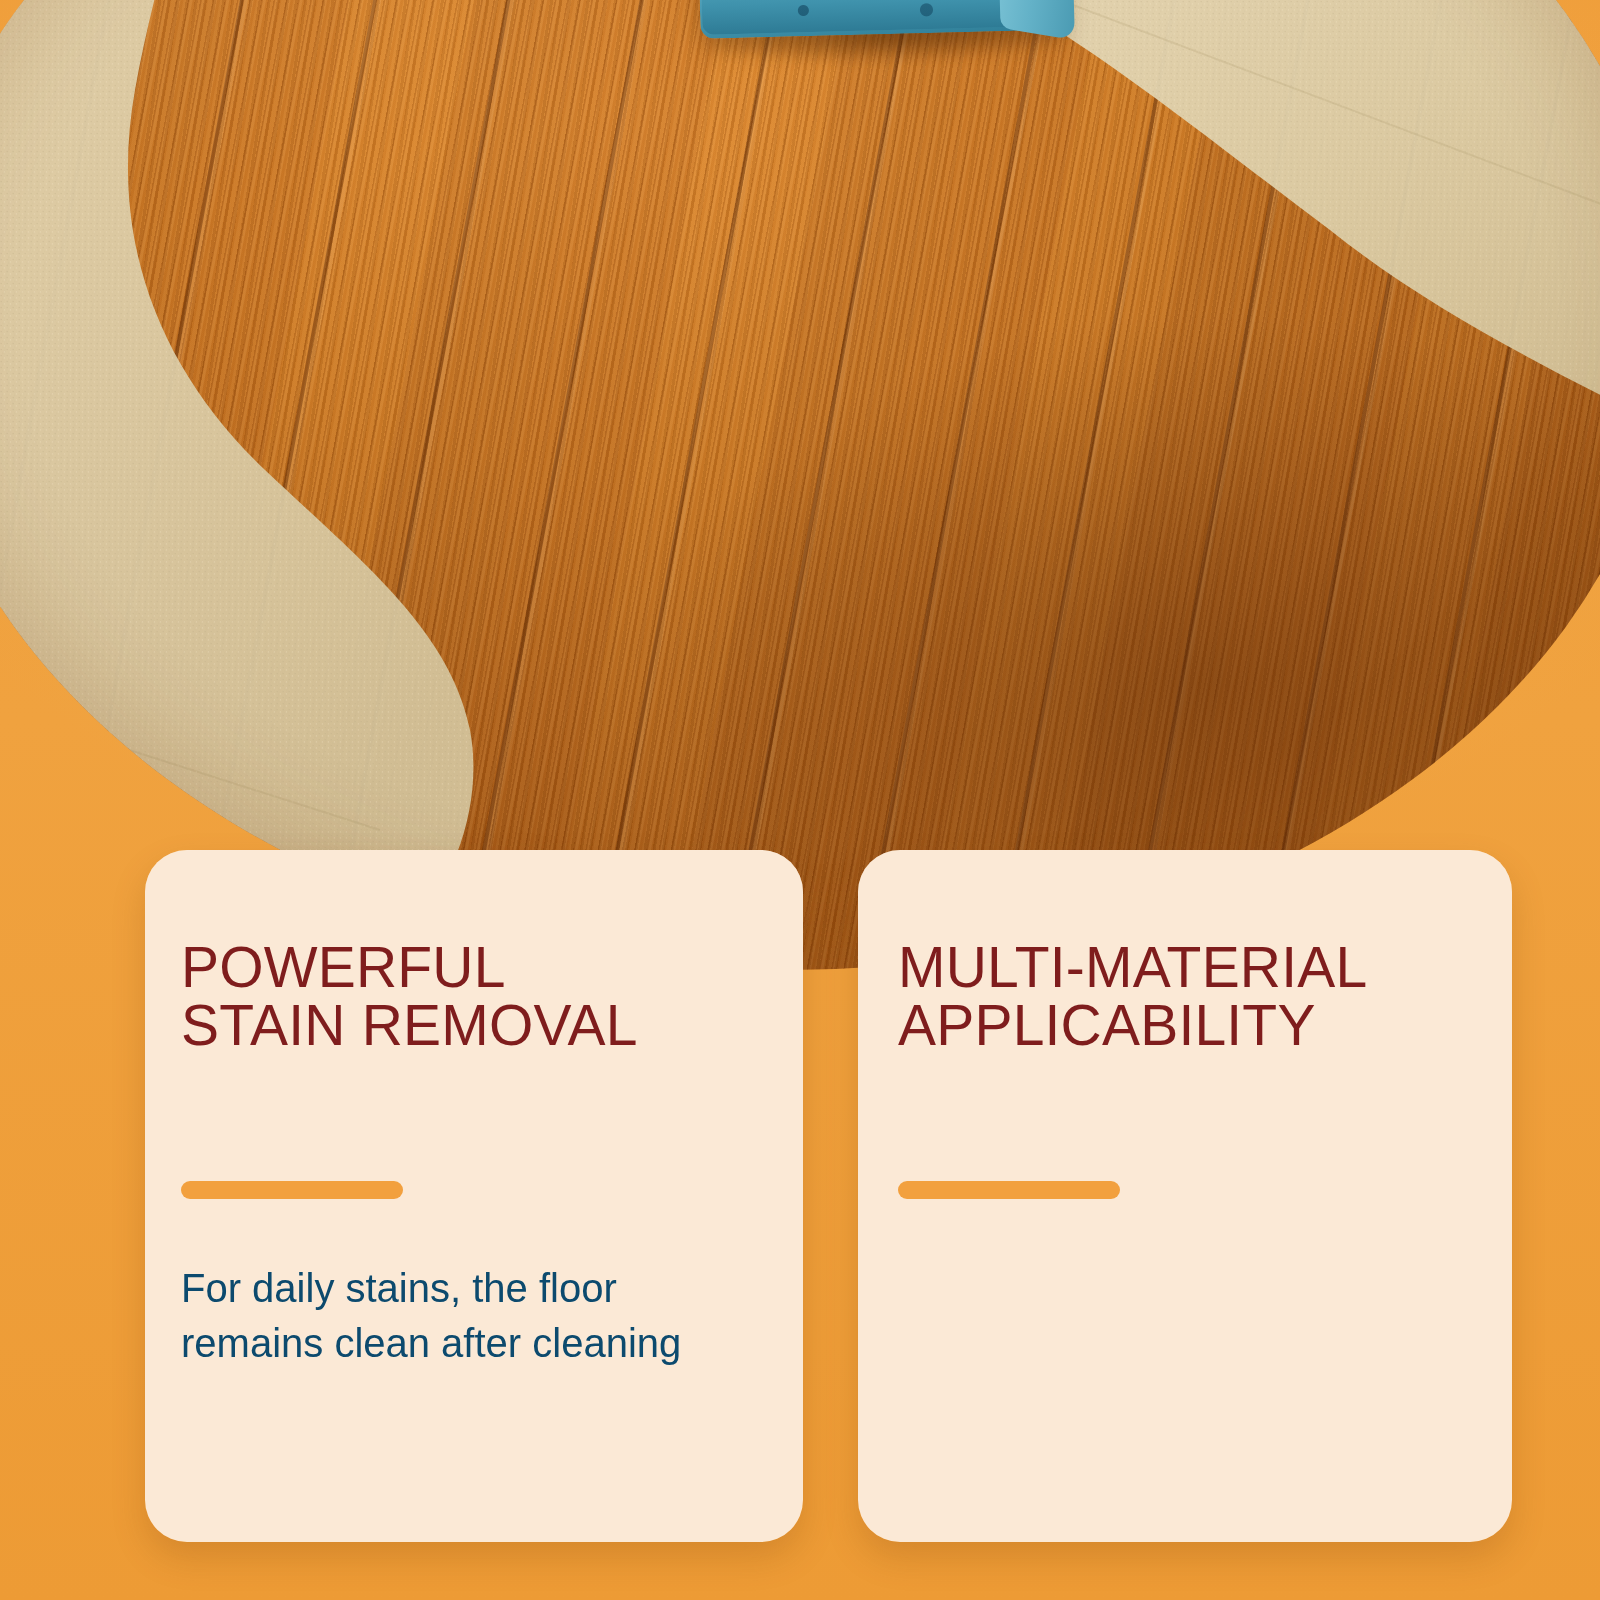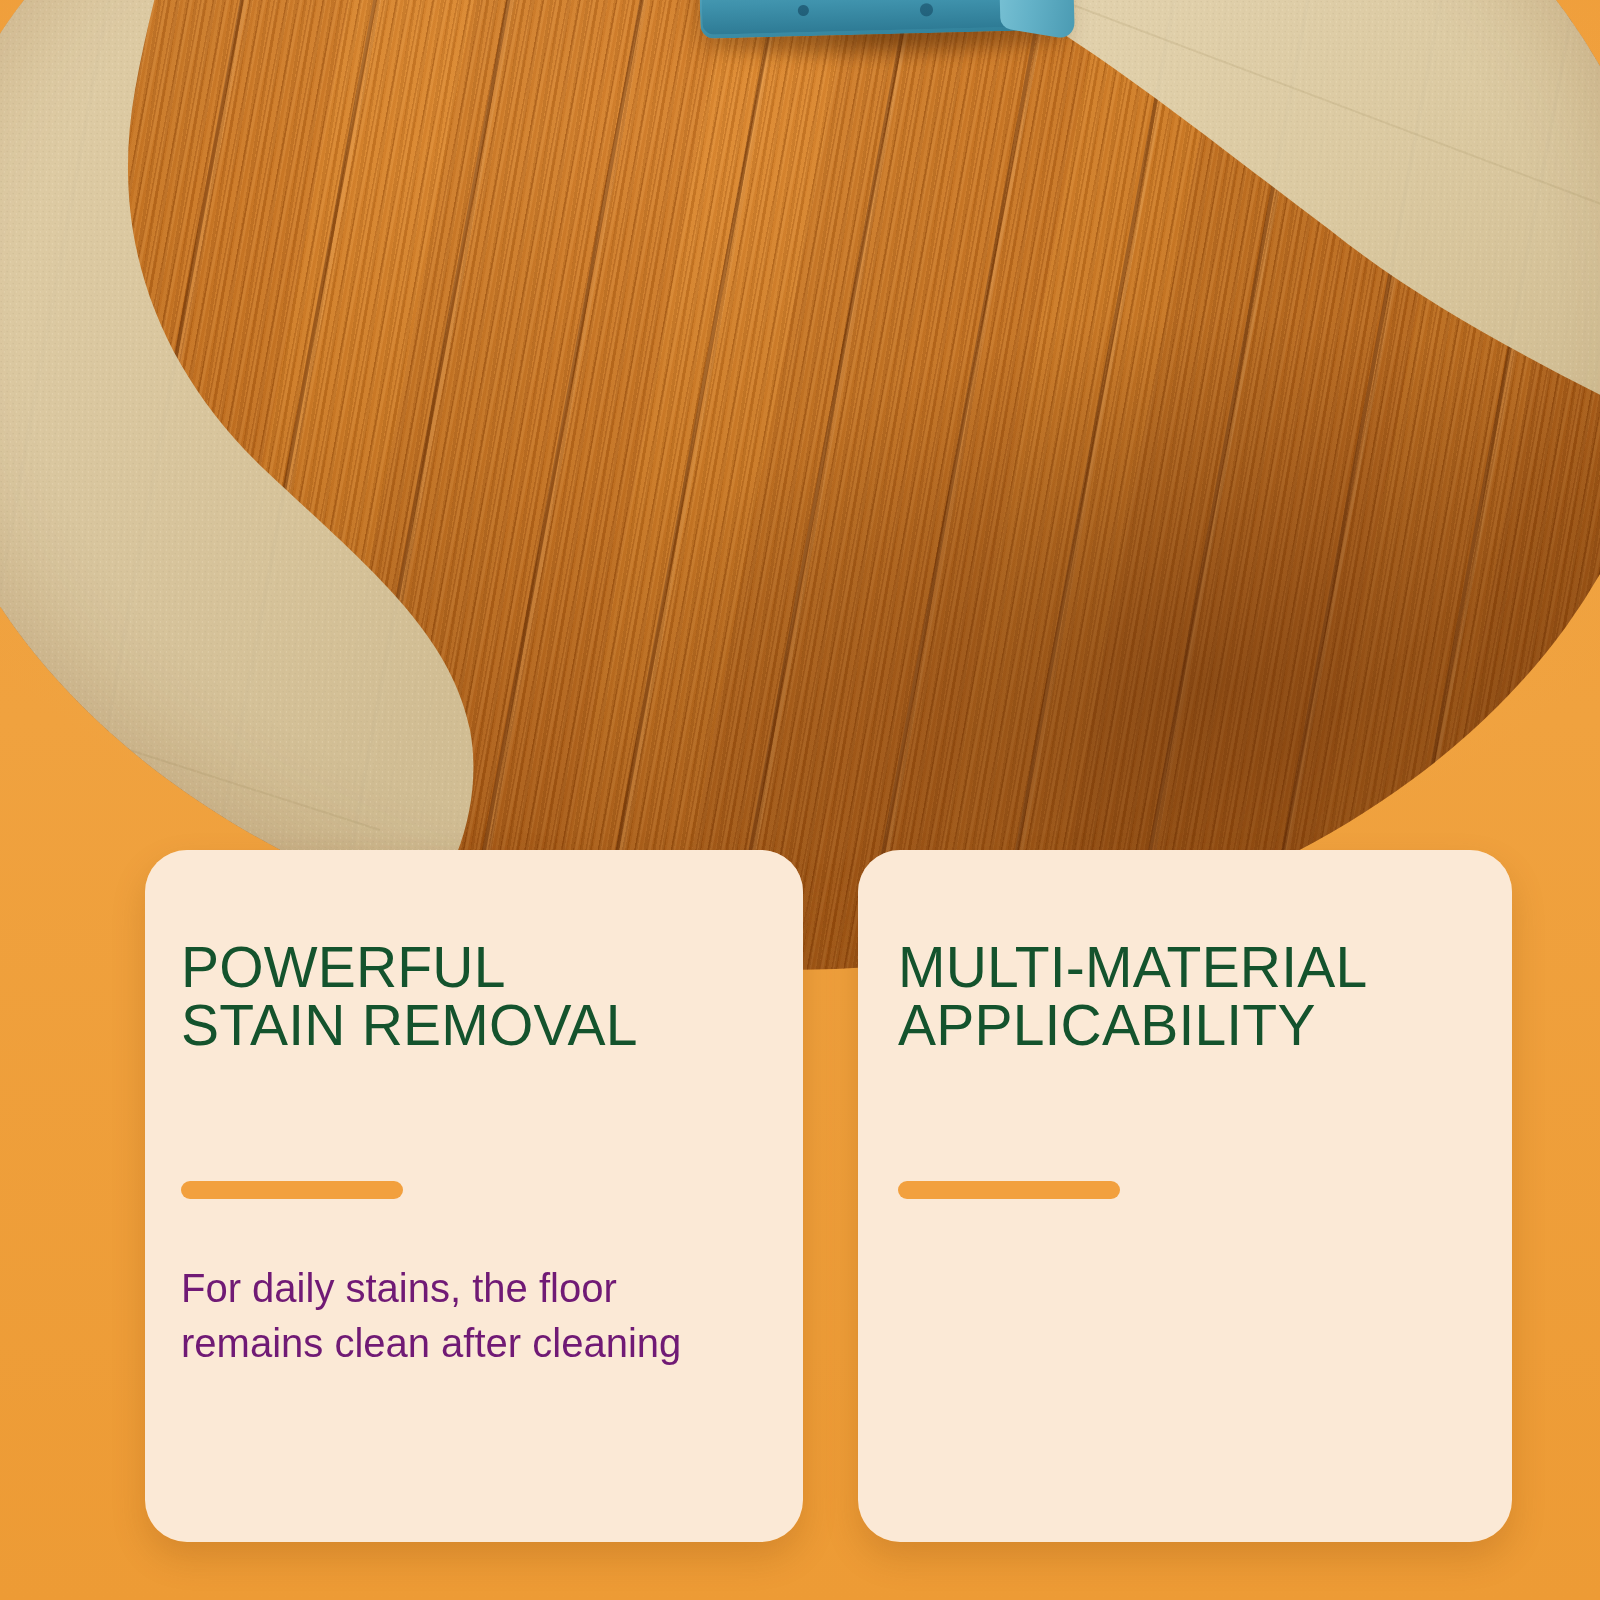--- a/index.html
+++ b/index.html
@@ -232,38 +232,38 @@
     position: relative;
     z-index: 3;
     width: 100%;
   }
 
   .card-title {
     font-size: 57px;
     line-height: 1.02;
     font-weight: 400;
     letter-spacing: 0.2px;
-    color: #14532d;
+    color: #7f1d1d;
     white-space: pre-line;
   }
 
   .accent-bar {
     margin-top: 127px;
     width: 222px;
     height: 18px;
     border-radius: 9px;
     background: #F2A03E;
   }
 
   .card-body {
     margin-top: 62px;
     font-size: 40px;
     line-height: 1.38;
     font-weight: 400;
-    color: #701a75;
+    color: #0c4a6e;
     max-width: 100%;
   }
 
   
   .card--left .card-body { max-width: 540px; }
   .card--right .card-body { max-width: 560px; }
   .card--right { padding-left: 40px; padding-right: 44px; }
 </style>
 </head>
 <body>

